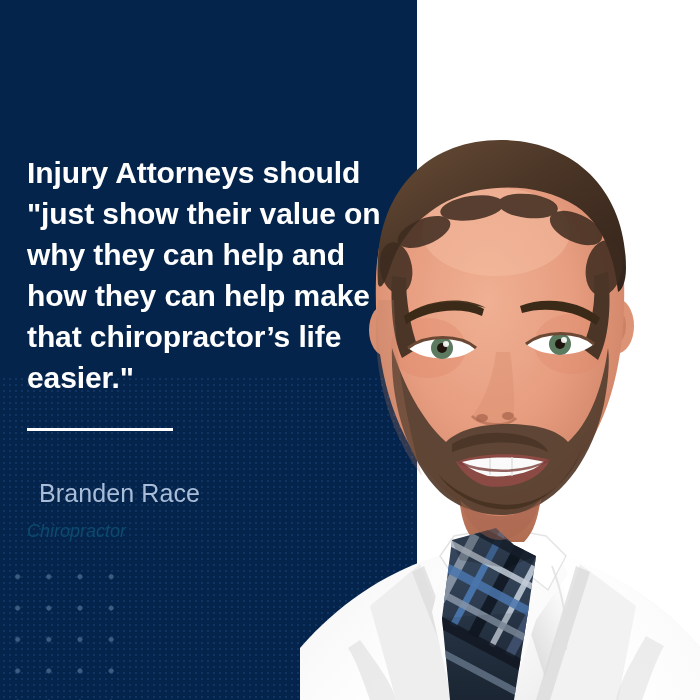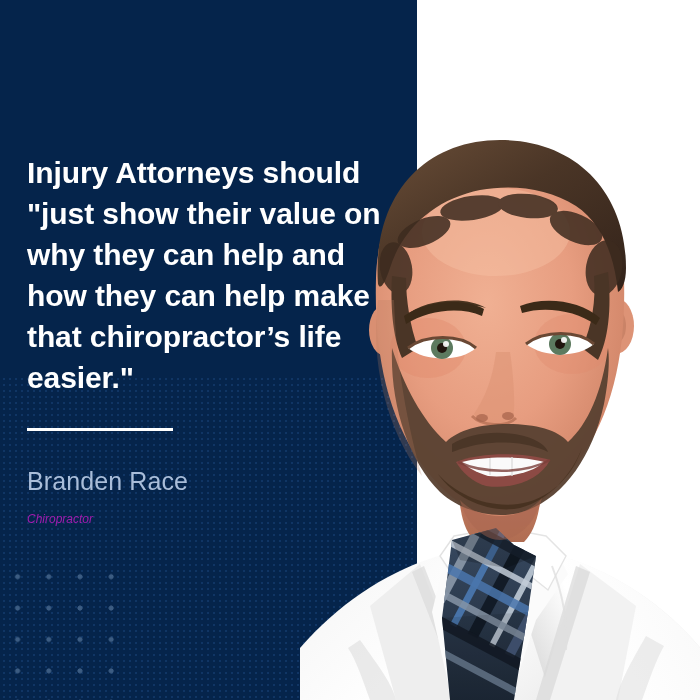--- a/index.html
+++ b/index.html
@@ -81,31 +81,31 @@
     background: #ffffff;
   }
 
   .attribution {
     position: absolute;
     left: 27px;
     top: 466px;
     width: 370px;
   }
   .author-name {
-    margin: 0;
+    margin: 12px;
     color: #a9bdd9;
     font-size: 25px;
     line-height: 31px;
     font-weight: normal;
     letter-spacing: 0.1px;
   }
   .author-role {
     margin: 12px 0 0 0;
-    color: #a21caf;
-    font-size: 12px;
+    color: #0c4a6e;
+    font-size: 18px;
     line-height: 21px;
     font-style: italic;
     font-weight: normal;
   }
 
   
   .portrait {
     position: absolute;
     left: 300px;
     top: 0;

